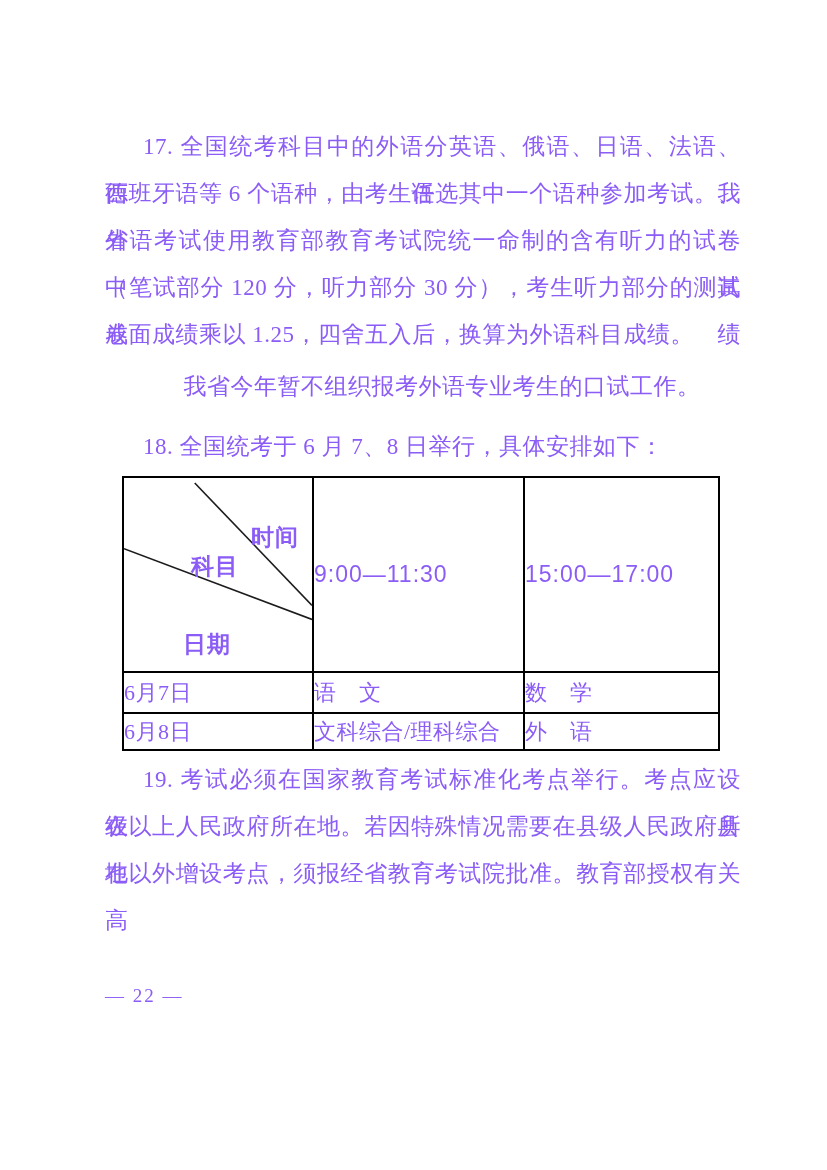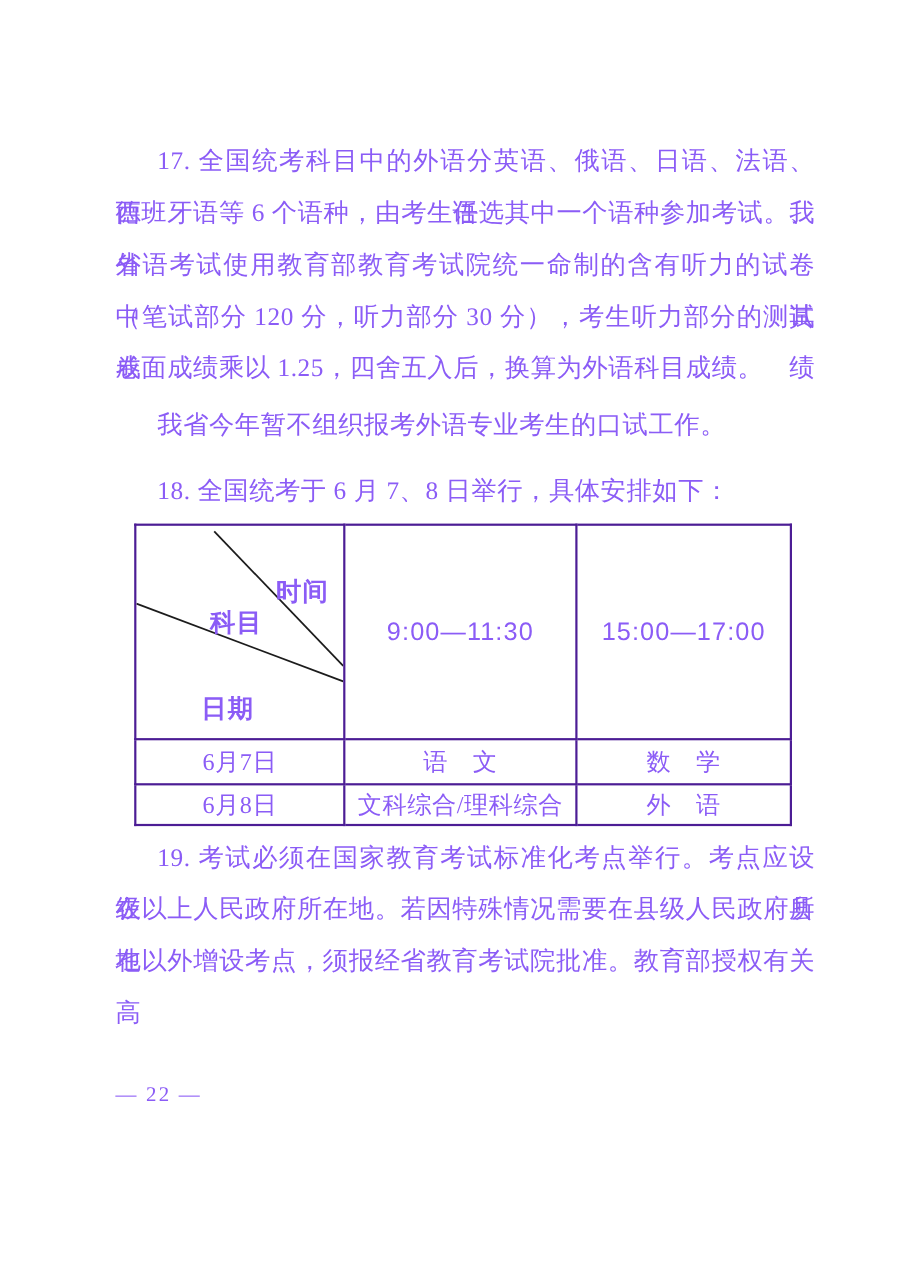--- a/index.html
+++ b/index.html
@@ -31,35 +31,34 @@
   }
   .line.fill {
     white-space: normal;
     text-align: justify;
     text-align-last: justify;
   }
   .line.indent {
     text-indent: 38px;
   }
   .para { margin: 0; }
-  .p-oral { margin-top: 5px; }
+  .p-oral { margin-top: 5px; text-align: center; }
   .p-18 { margin-top: 13px; }
   .p-19 { margin-top: 5px; }
 
   table.schedule {
     border-collapse: collapse;
     margin-left: 17px;
     margin-top: 6px;
     table-layout: fixed;
     width: 596px;
   }
   table.schedule td {
-    border: 2px solid #4c1d95;
+    border: 2px solid #000000;
     padding: 0;
-    text-align: center;
     vertical-align: middle;
   }
   td.corner {
     position: relative;
   }
   td.corner svg.diag {
     position: absolute;
     left: 0; top: 0;
     width: 100%; height: 100%;
   }

